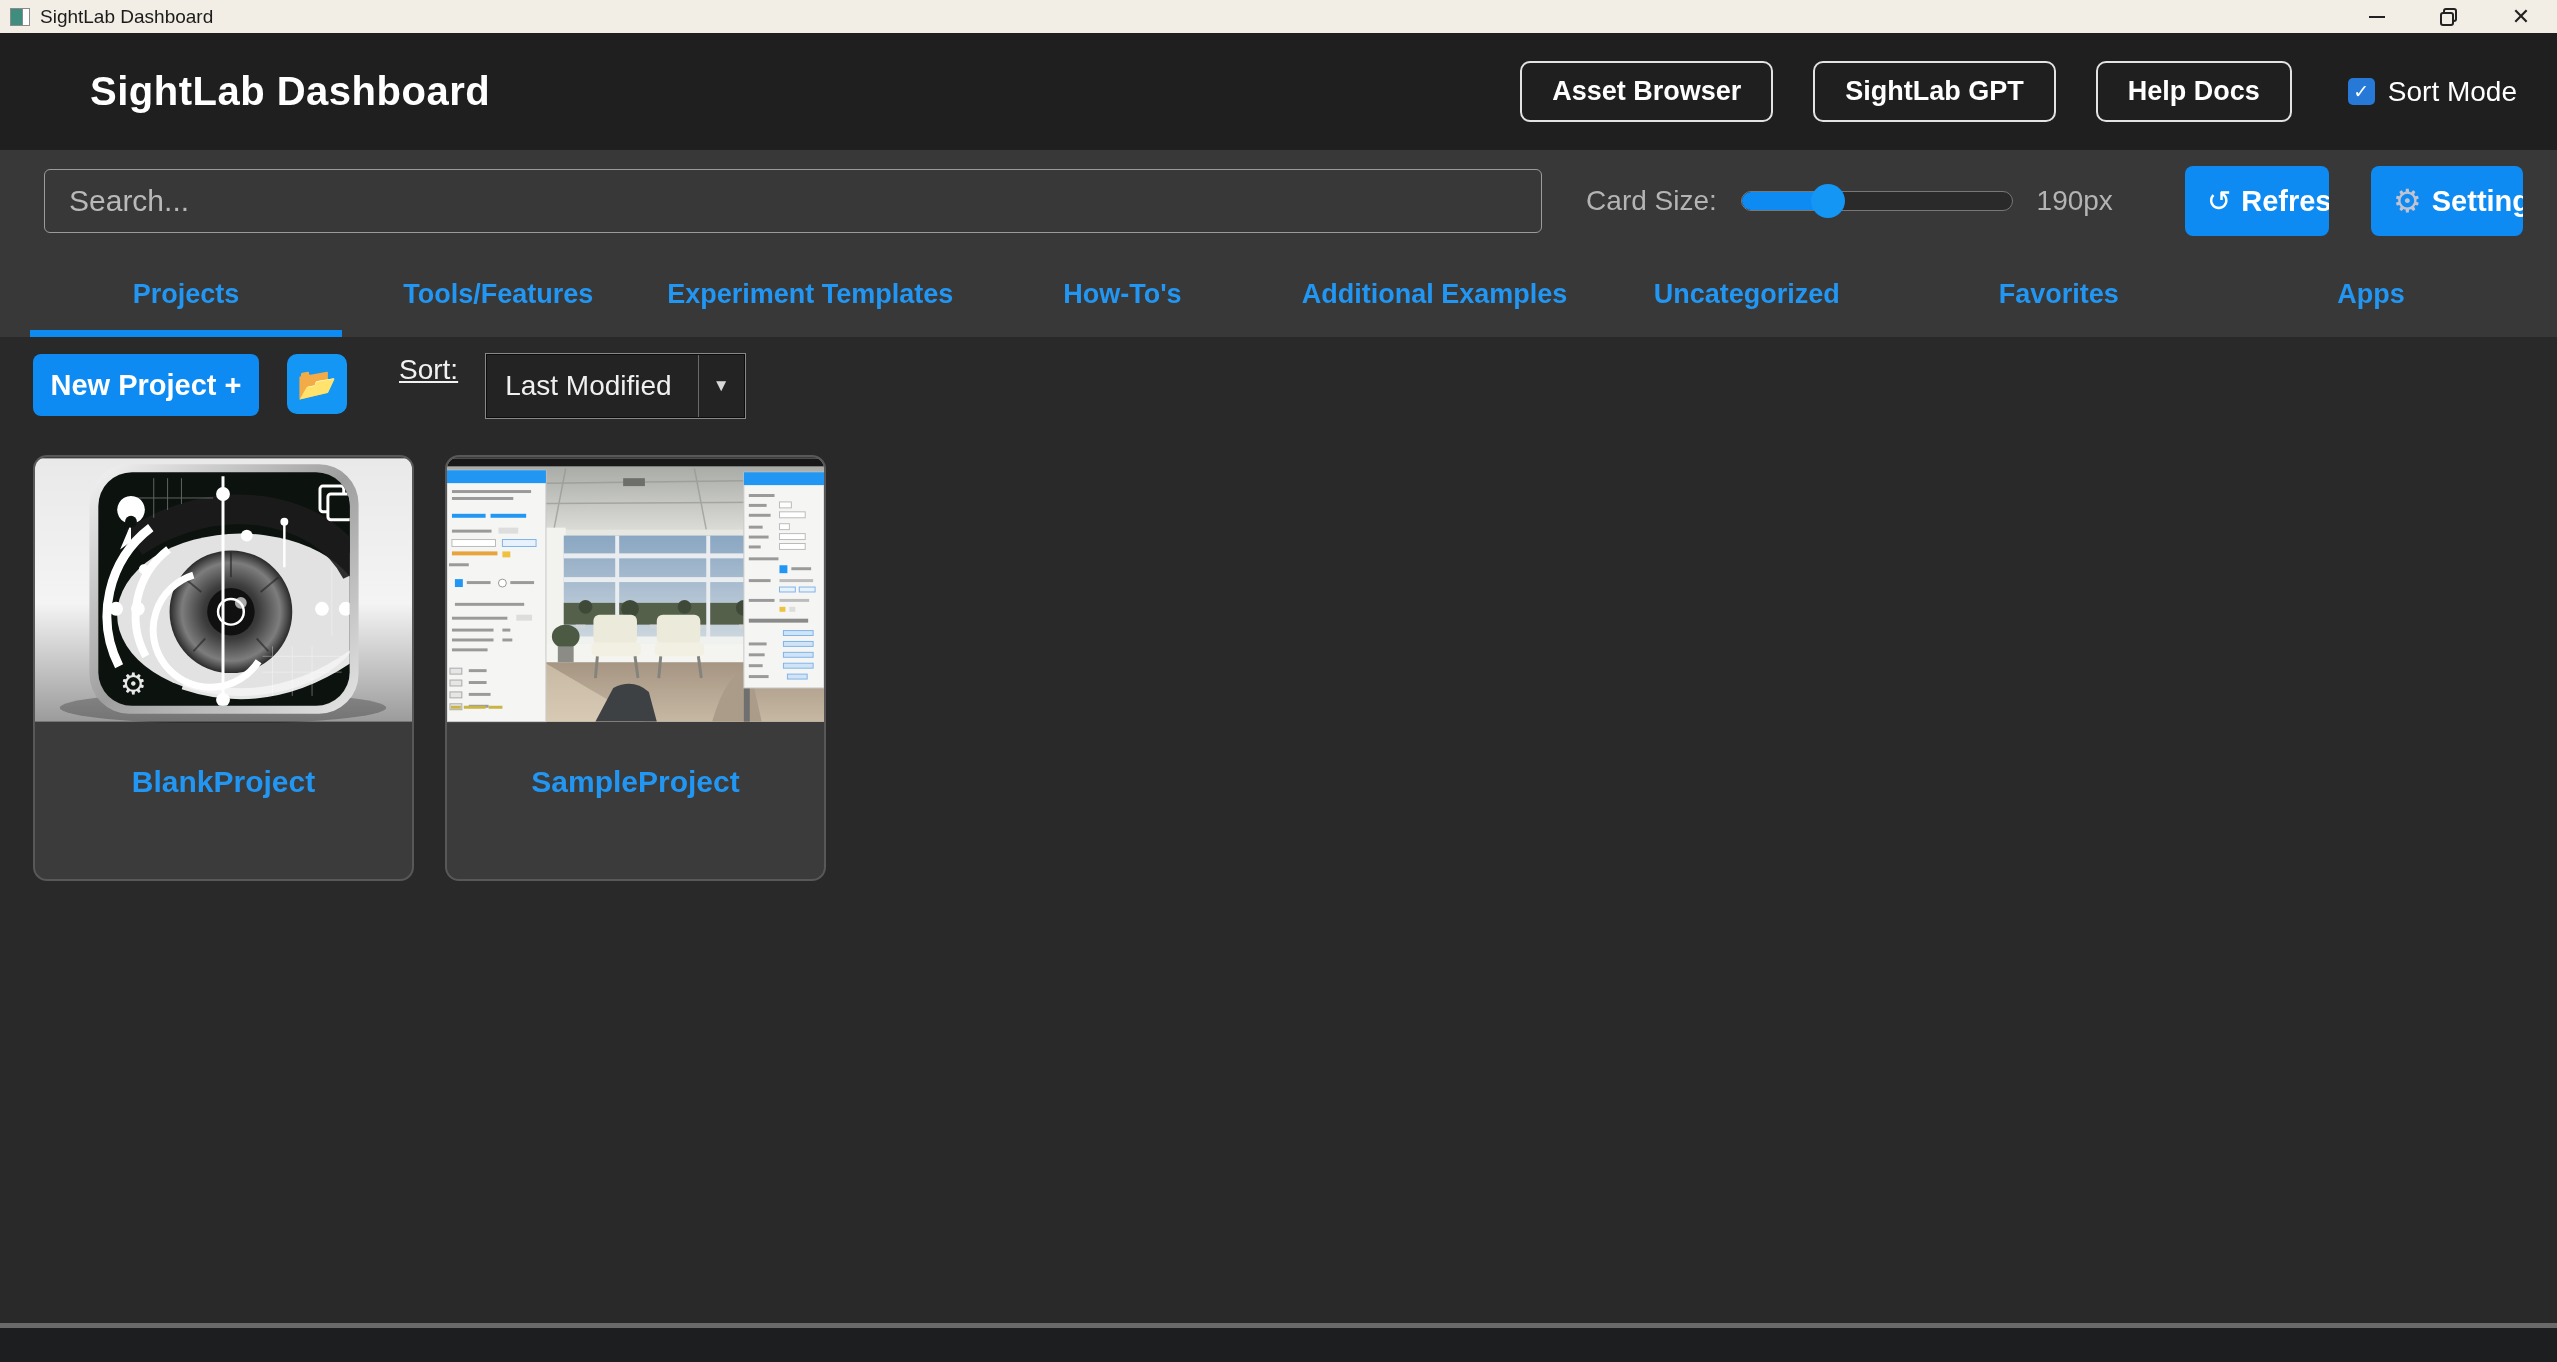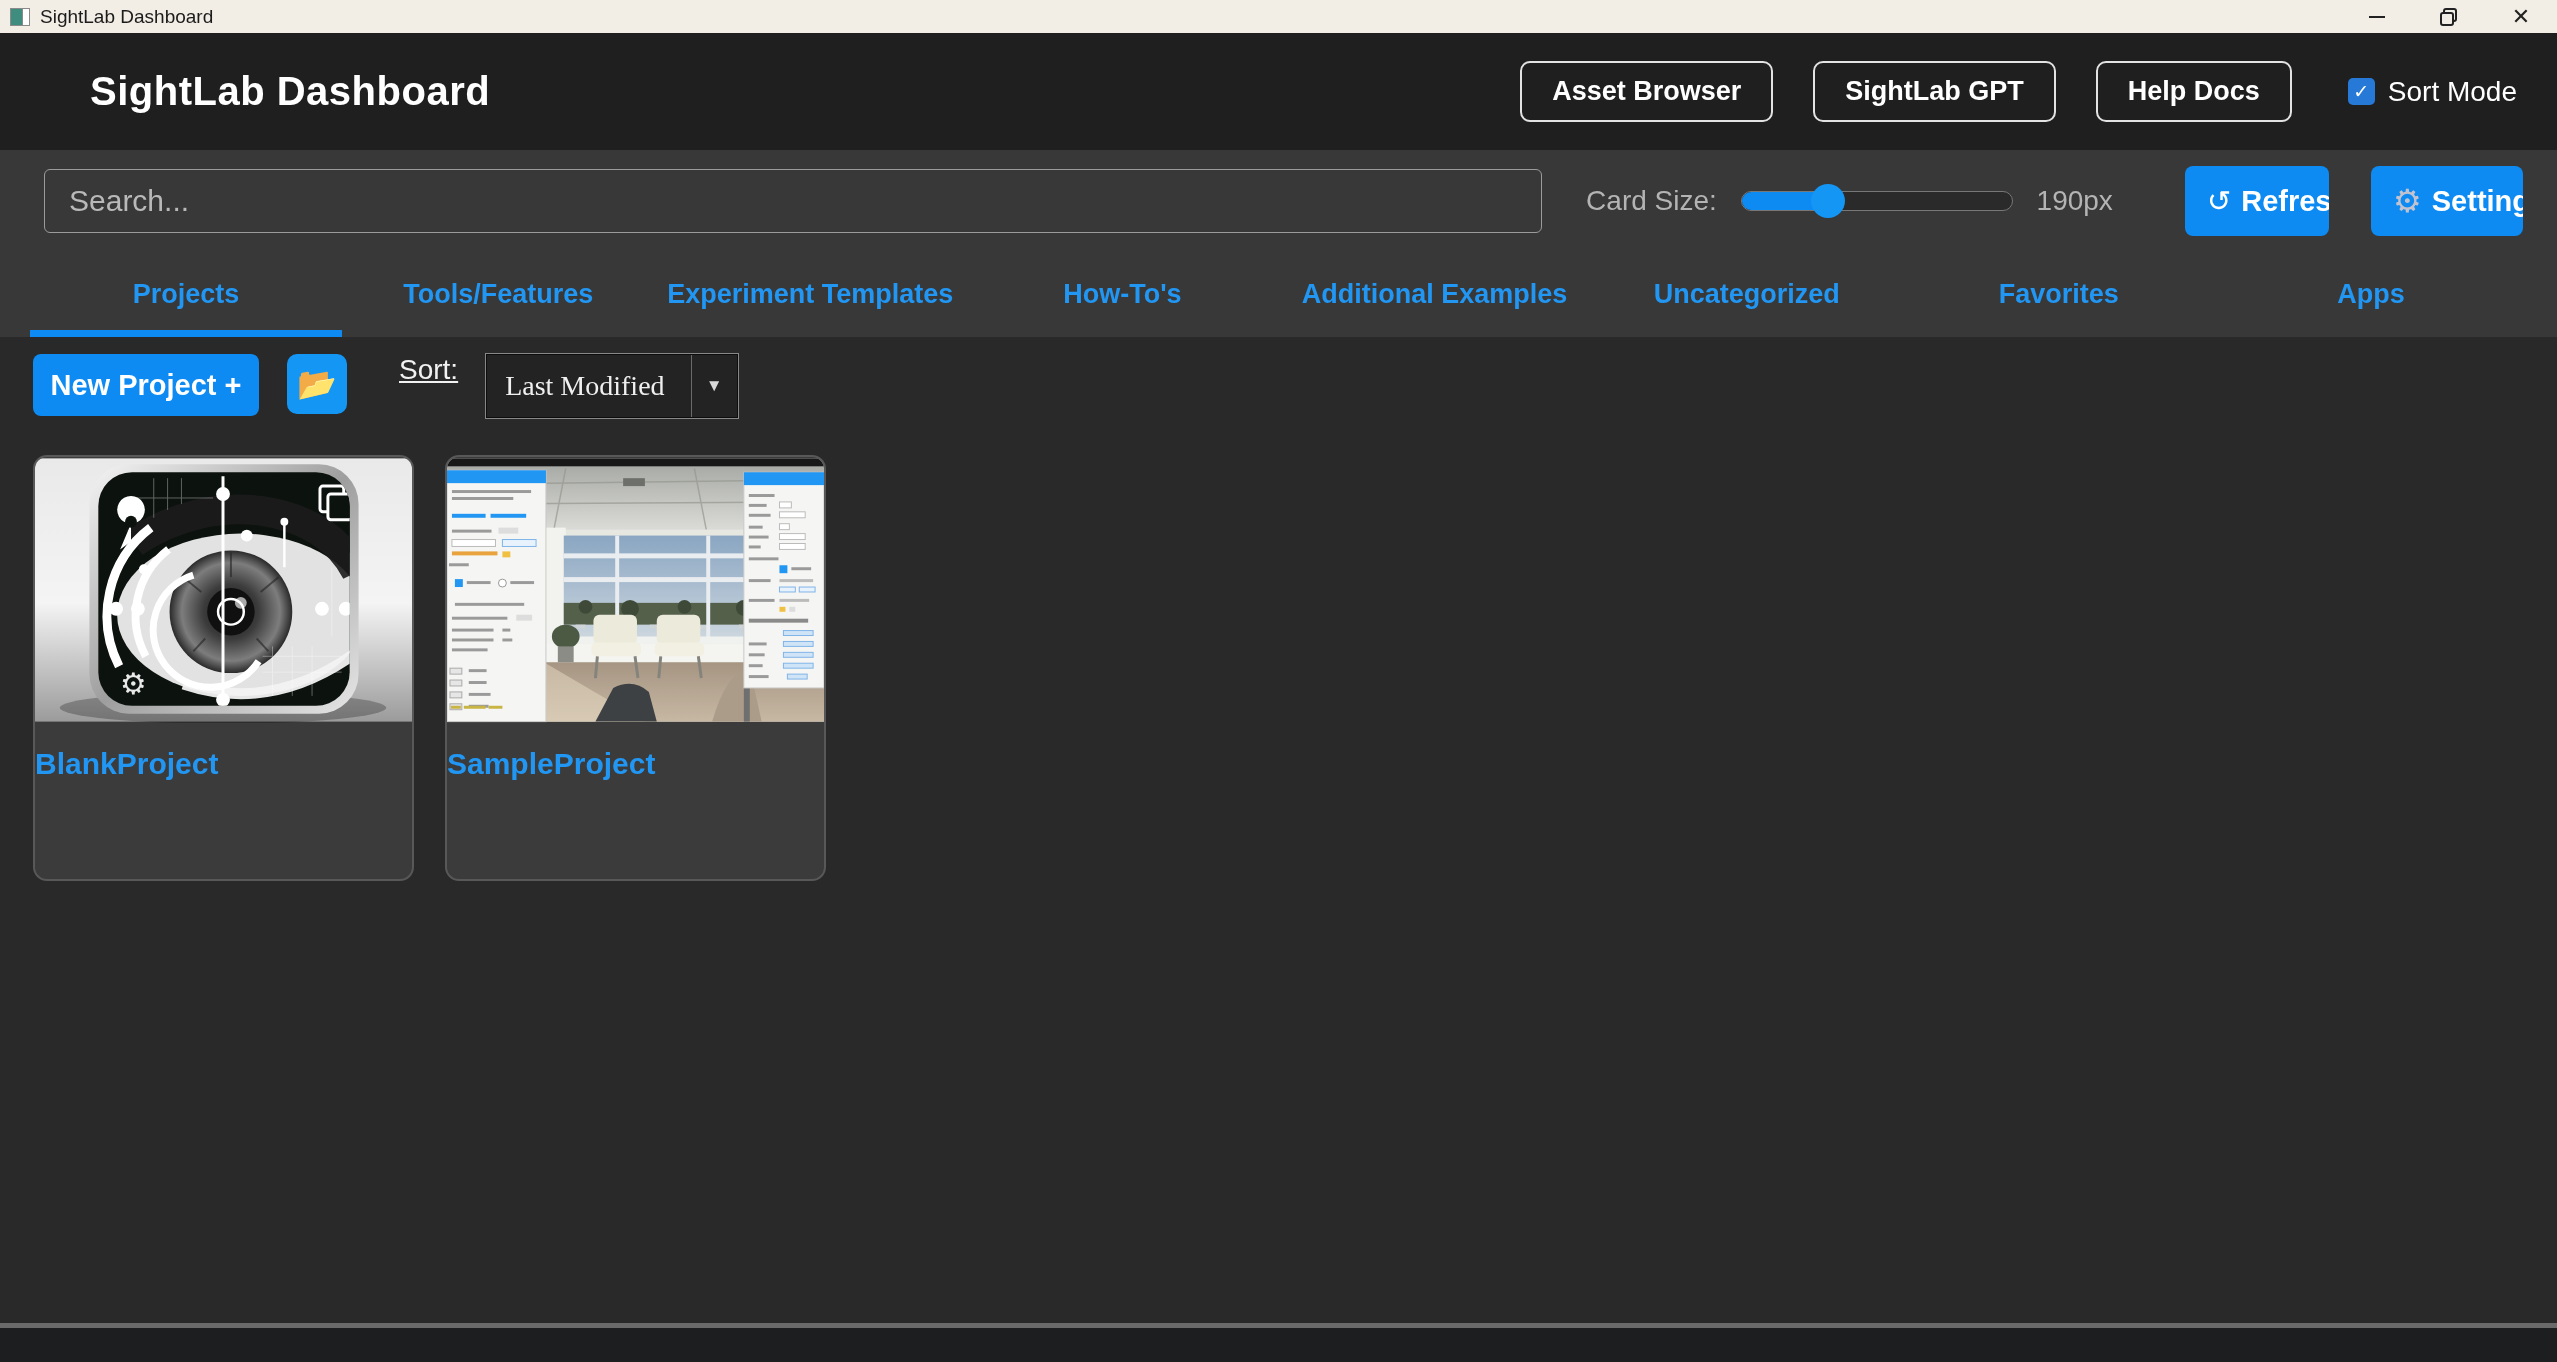--- a/index.html
+++ b/index.html
@@ -56,31 +56,31 @@
 
   
   .content { flex:1; background:#292929; padding:17px 0 0 33px; }
   .action-row { display:flex; gap:28px; }
   .new-project-btn { background:#0d8bf2; border:none; border-radius:8px; color:#fff; font-family:inherit;
                      font-weight:bold; font-size:29px; width:226px; height:62px; cursor:pointer; }
   .folder-btn { background:#1496f5; border:none; border-radius:10px; width:60px; height:60px; font-size:32px;
                 display:flex; align-items:center; justify-content:center; cursor:pointer; }
   .sort-label { color:#f2f2f2; font-size:28px; margin-left:24px;text-decoration:underline; }
   .sort-select { display:flex; align-items:stretch; background:#232323; border:1px solid #0c0c0c;
-                 outline:1px solid #888; height:64px; cursor:pointer;font-family:Liberation Serif, serif; }
+                 outline:1px solid #888; height:64px; cursor:pointer; }
   .sort-value { color:#f0f0f0; font-size:28px; display:flex; align-items:center; padding:0 26px 0 18px; }
   .sort-arrow-box { width:46px; border-left:1px solid #6a6a6a; display:flex; align-items:center;
                     justify-content:center; color:#d8d8d8; font-size:17px; }
 
   
   .cards { display:flex; gap:31px; margin-top:37px; }
   .card { width:381px; height:426px; background:#3b3b3b; border:2px solid #585858; border-radius:14px;
           overflow:hidden; cursor:pointer; }
   .thumb { width:100%; height:266px; display:block; }
-  .card-label { text-align:left; margin-top:24px; color:#2196f3; font-size:30px; font-weight:bold; }
+  .card-label { text-align:center; margin-top:42px; color:#2196f3; font-size:30px; font-weight:bold; }
 
   
   .divider { height:5px; background:#6a6a6a; flex:0 0 auto; }
   .footer { height:34px; background:#1d1e1f; flex:0 0 auto; }
 </style>
 </head>
 <body>
 
 <div class="app">
 

